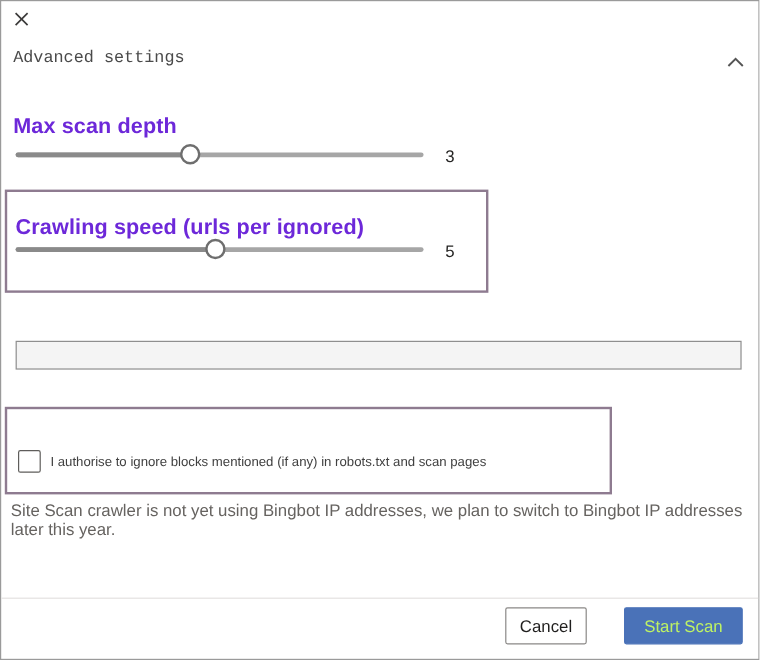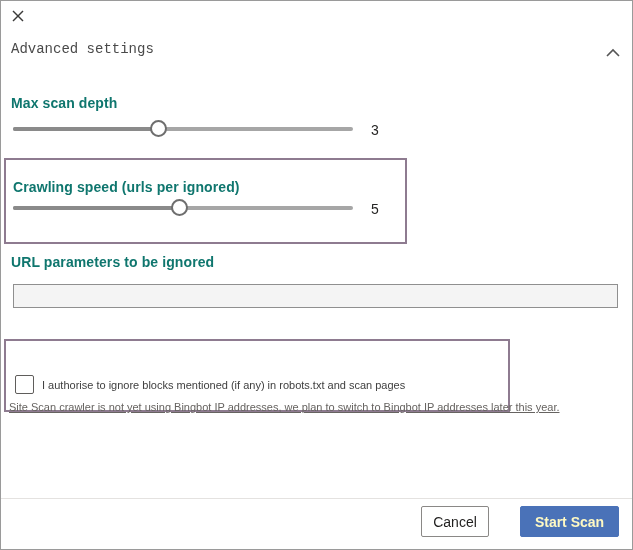--- a/index.html
+++ b/index.html
@@ -21,21 +21,21 @@
   .section-title {
     position: absolute; left: 10px; top: 40px;
     font-size: 14px; color: #4a4a4a; font-family: Liberation Mono, monospace;
   }
   .chevron {
     position: absolute; right: 12px; top: 42px;
     width: 14px; height: 9px; cursor: pointer;
   }
   .field-label {
     position: absolute;
-    font-size: 14px; font-weight: bold; color: #0f766e;
+    font-size: 18px; font-weight: bold; color: #6d28d9;
     letter-spacing: 0.1px;
   }
   .slider { position: absolute; width: 340px; height: 17px; cursor: pointer; }
   .slider .track {
     position: absolute; top: 7px; left: 0; right: 0; height: 4px;
     background: #a6a6a6; border-radius: 2px;
   }
   .slider .fill {
     position: absolute; top: 7px; left: 0; height: 4px;
     width: var(--pct, 50%);
@@ -66,41 +66,41 @@
     position: absolute; left: 14px; top: 374px;
     width: 19px; height: 19px;
     border: 1px solid #5f5d5b; border-radius: 2px;
     background: #fff; cursor: pointer;
   }
   .checkbox-label {
     position: absolute; left: 41px; top: 378px;
     font-size: 11px; color: #404040;
   }
   .note {
-    position: absolute; left: 8px; top: 400px;
-    font-size: 11px; color: #666360; text-decoration: underline;
+    position: absolute; left: 8px; top: 416px;
+    font-size: 14px; color: #666360;
   }
   .divider {
     position: absolute; left: 0; right: 0; top: 497px;
     height: 1px; background: #e4e2e0;
   }
   .btn {
     position: absolute; top: 505px; height: 31px;
     display: flex; align-items: center; justify-content: center;
     font-size: 14px; border-radius: 2px; cursor: pointer;
     font-family: "Liberation Sans", sans-serif;
   }
   .btn-cancel {
     left: 420px; width: 68px;
     background: #fff; border: 1px solid #8a8886; color: #201f1e;
   }
   .btn-primary {
     left: 519px; width: 99px;
     background: var(--primary, #4a72b8); border: 1px solid var(--primary, #4a72b8);
-    color: #fef9c3; font-weight: bold;
+    color: #bef264; font-weight: normal;
   }
 </style>
 </head>
 <body>
 
 <div class="dialog">
 
   <div class="close">
     <svg width="12" height="12" viewBox="0 0 12 12">
       <line x1="1" y1="1" x2="11" y2="11" stroke="#3b3a39" stroke-width="1.4"></line>
@@ -125,21 +125,20 @@
 
   <div class="highlight" style="left:3px; top:157px; width:403px; height:86px;"></div>
   <div class="field-label" style="left:12px; top:178px;">Crawling speed (urls per ignored)</div>
   <div class="slider" style="left: 12px; top: 198px; --pct: 49%;">
     <div class="track"></div>
     <div class="fill"></div>
     <div class="thumb"></div>
   </div>
   <div class="slider-value" style="left:370px; top:200px;">5</div>
 
-  <div class="field-label" style="left:10px; top:253px;">URL parameters to be ignored</div>
   <input class="text-input" type="text" value="" style="">
 
   <div class="highlight" style="left:3px; top:338px; width:506px; height:73px;"></div>
   <div class="checkbox"></div>
   <div class="checkbox-label">I authorise to ignore blocks mentioned (if any) in robots.txt and scan pages</div>
 
   <div class="note">Site Scan crawler is not yet using Bingbot IP addresses, we plan to switch to Bingbot IP addresses later this year.</div>
 
   <div class="divider"></div>
   <div class="btn btn-cancel">Cancel</div>

